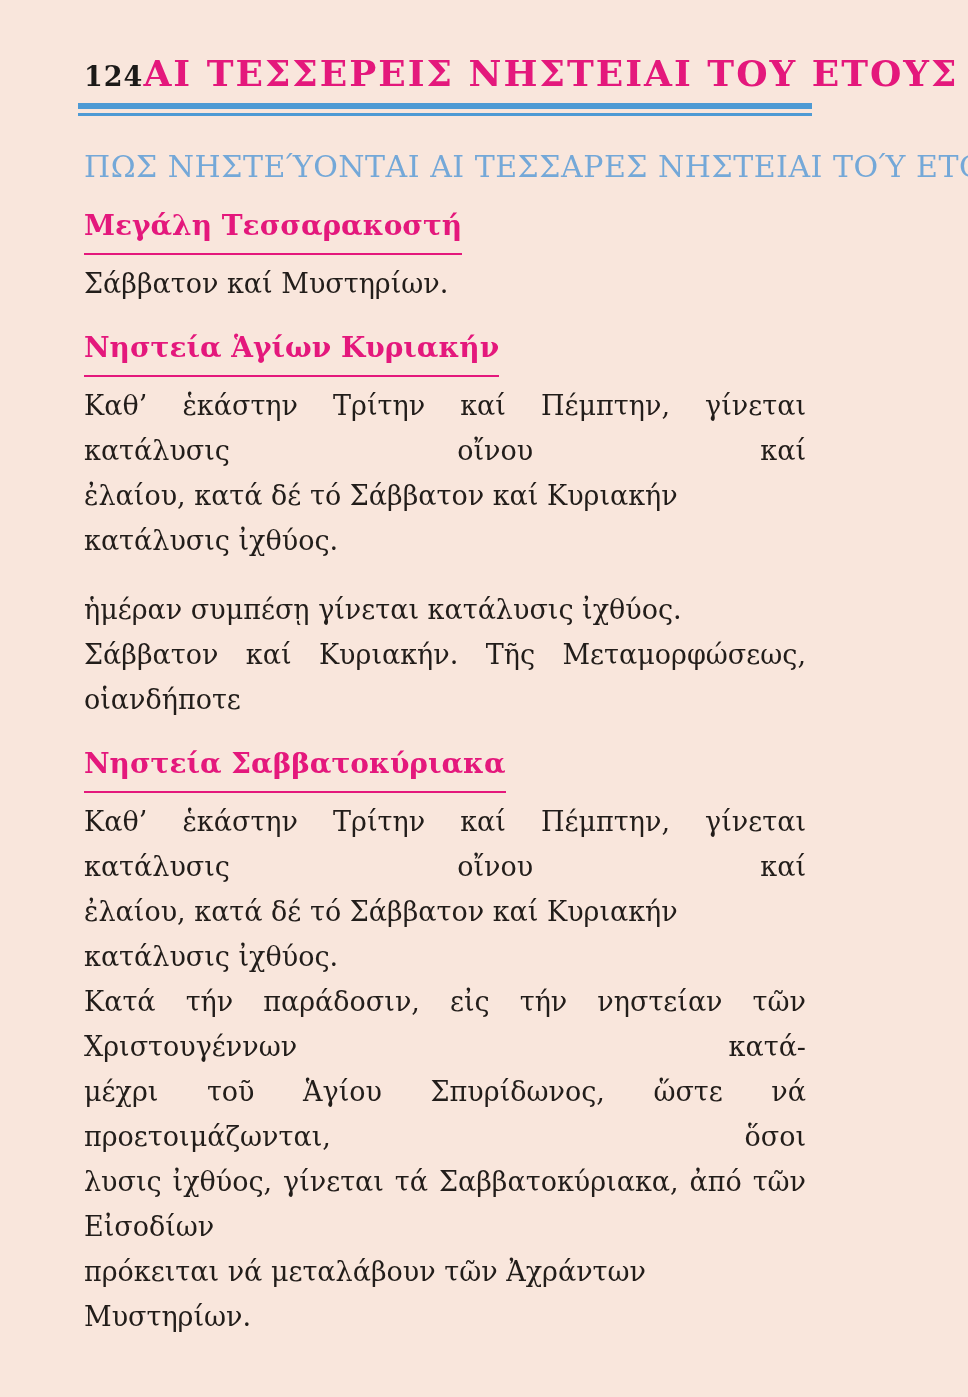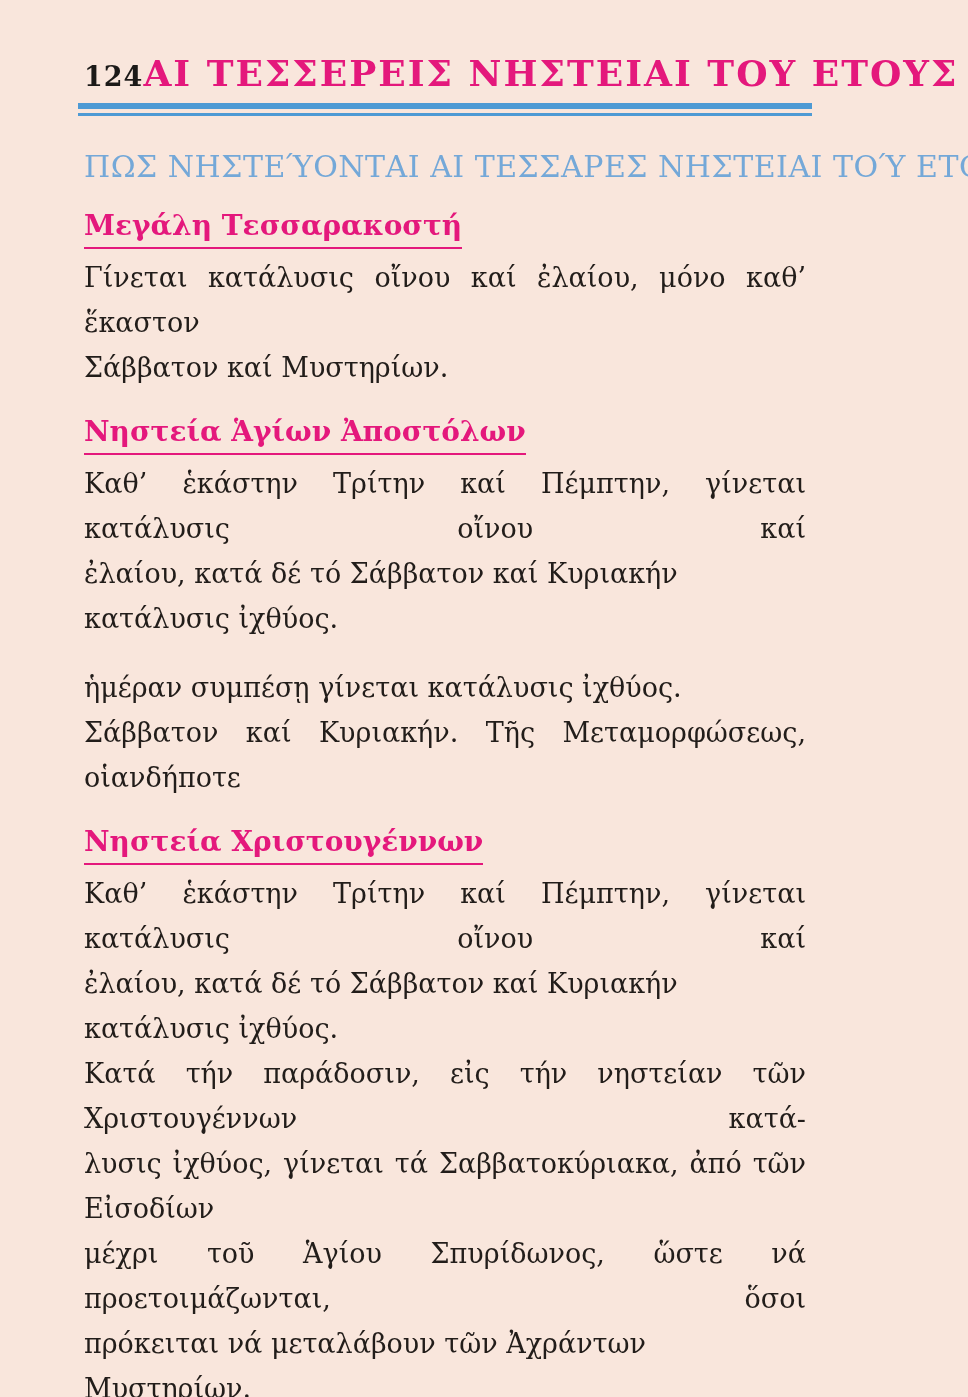--- a/index.html
+++ b/index.html
@@ -50,21 +50,21 @@
     font-size: 30px;
     font-weight: normal;
     color: var(--lightblue);
     letter-spacing: 0.5px;
     white-space: nowrap;
   }
   .section { margin-top: 24px; }
   .sec-heading {
     display: table;
     margin: 0 0 6px 0;
-    padding-bottom: 3px;
+    padding-bottom: 9px;
     font-size: 28px;
     line-height: 36px;
     font-weight: bold;
     color: var(--pink);
     border-bottom: 2px solid var(--pink);
   }
   .sec-lines .line {
     font-size: 27px;
     line-height: 45px;
   }
@@ -83,46 +83,45 @@
   </div>
   <div class="rule">
     <div class="rule-top"></div>
     <div class="rule-bottom"></div>
   </div>
   <h2 class="subtitle">ΠΩΣ ΝΗΣΤΕΎΟΝΤΑΙ ΑΙ ΤΕΣΣΑΡΕΣ ΝΗΣΤΕΙΑΙ ΤΟΎ ΕΤΟΎΣ</h2>
   <div class="sections">
   <section class="section">
     <h3 class="sec-heading">Μεγάλη Τεσσαρακοστή</h3>
     <div class="sec-lines">
-          <div class="line just"><span>Γίνεται κατάλυσις οἴνου καί ἐλαίου, μόνο καθ’ ἕκαστον</span></div>
           <div class="line"><span>Σάββατον καί Μυστηρίων.</span></div>
         </div>
   </section>
 
   <section class="section">
-    <h3 class="sec-heading">Νηστεία Ἁγίων Ἀποστόλων</h3>
+    <h3 class="sec-heading">Νηστεία Ἁγίων Κυριακήν</h3>
     <div class="sec-lines">
           <div class="line just"><span>Καθ’ ἑκάστην Τρίτην καί Πέμπτην, γίνεται κατάλυσις οἴνου καί</span></div>
           <div class="line"><span>ἐλαίου, κατά δέ τό Σάββατον καί Κυριακήν κατάλυσις ἰχθύος.</span></div>
         </div>
   </section>
 
   <section class="section">
     <div class="sec-lines">
           <div class="line"><span>ἡμέραν συμπέσῃ γίνεται κατάλυσις ἰχθύος.</span></div>
           <div class="line just"><span>Σάββατον καί Κυριακήν. Τῆς Μεταμορφώσεως, οἱανδήποτε</span></div>
         </div>
   </section>
 
   <section class="section">
-    <h3 class="sec-heading">Νηστεία Χριστουγέννων</h3>
+    <h3 class="sec-heading">Νηστεία Σαββατοκύριακα</h3>
     <div class="sec-lines">
           <div class="line just"><span>Καθ’ ἑκάστην Τρίτην καί Πέμπτην, γίνεται κατάλυσις οἴνου καί</span></div>
           <div class="line"><span>ἐλαίου, κατά δέ τό Σάββατον καί Κυριακήν κατάλυσις ἰχθύος.</span></div>
           <div class="line just"><span>Κατά τήν παράδοσιν, εἰς τήν νηστείαν τῶν Χριστουγέννων κατά-</span></div>
+          <div class="line just"><span>μέχρι τοῦ Ἁγίου Σπυρίδωνος, ὥστε νά προετοιμάζωνται, ὅσοι</span></div>
           <div class="line just"><span>λυσις ἰχθύος, γίνεται τά Σαββατοκύριακα, ἀπό τῶν Εἰσοδίων</span></div>
-          <div class="line just"><span>μέχρι τοῦ Ἁγίου Σπυρίδωνος, ὥστε νά προετοιμάζωνται, ὅσοι</span></div>
           <div class="line"><span>πρόκειται νά μεταλάβουν τῶν Ἀχράντων Μυστηρίων.</span></div>
         </div>
   </section>
 
 </div>
 </div>
 
 </body></html>

